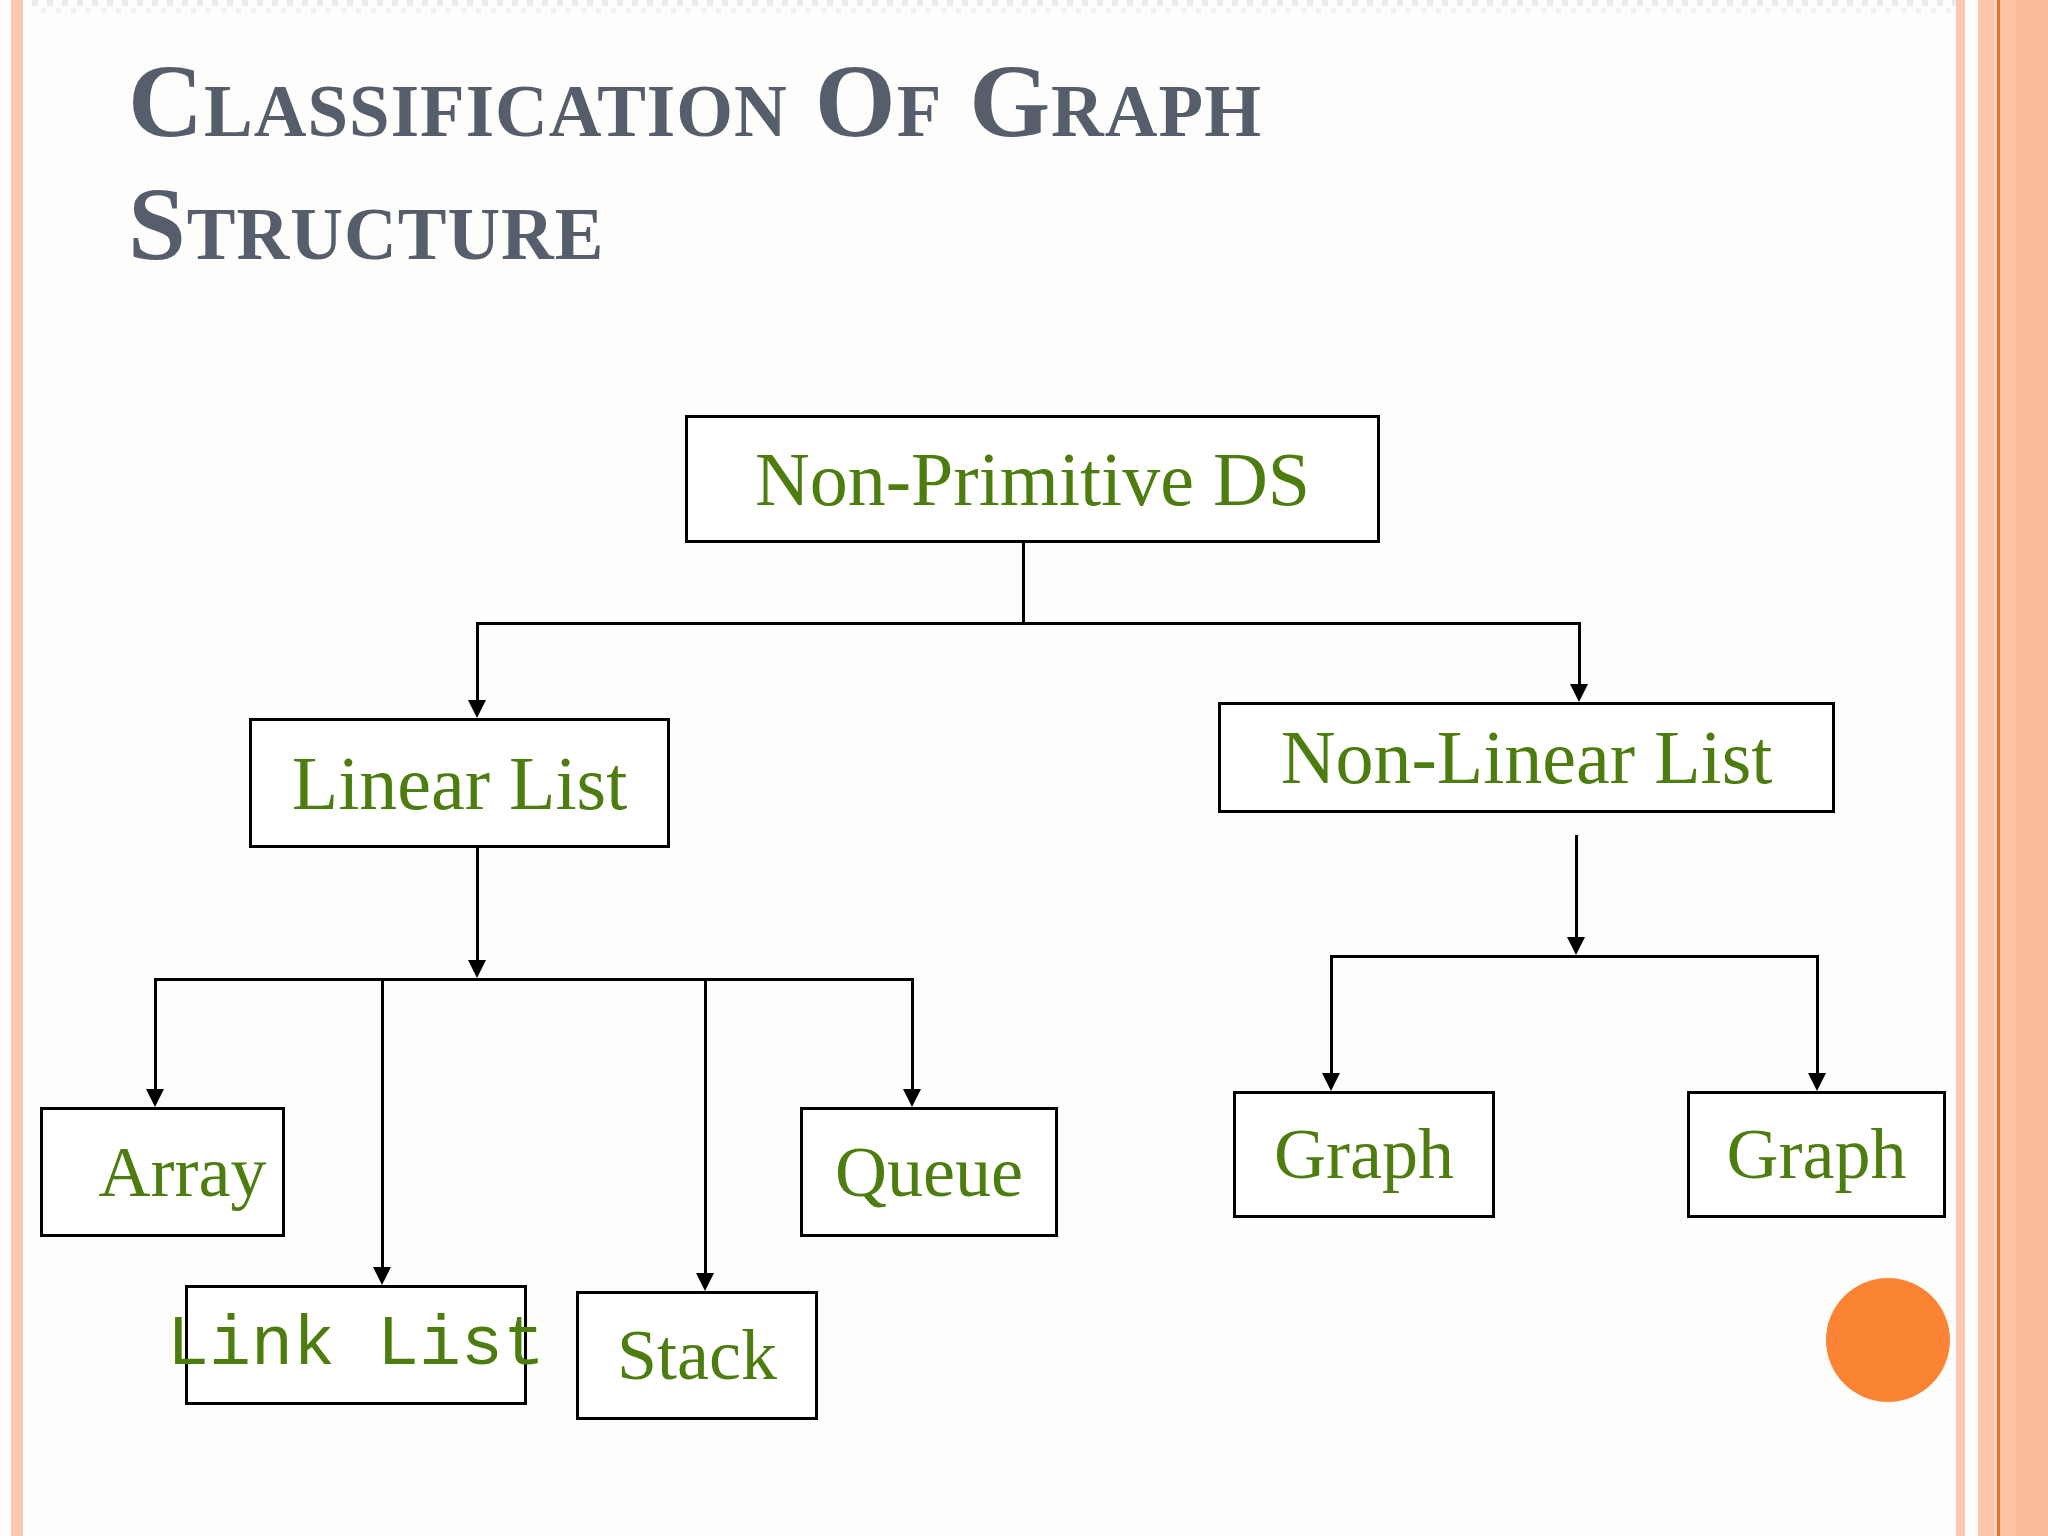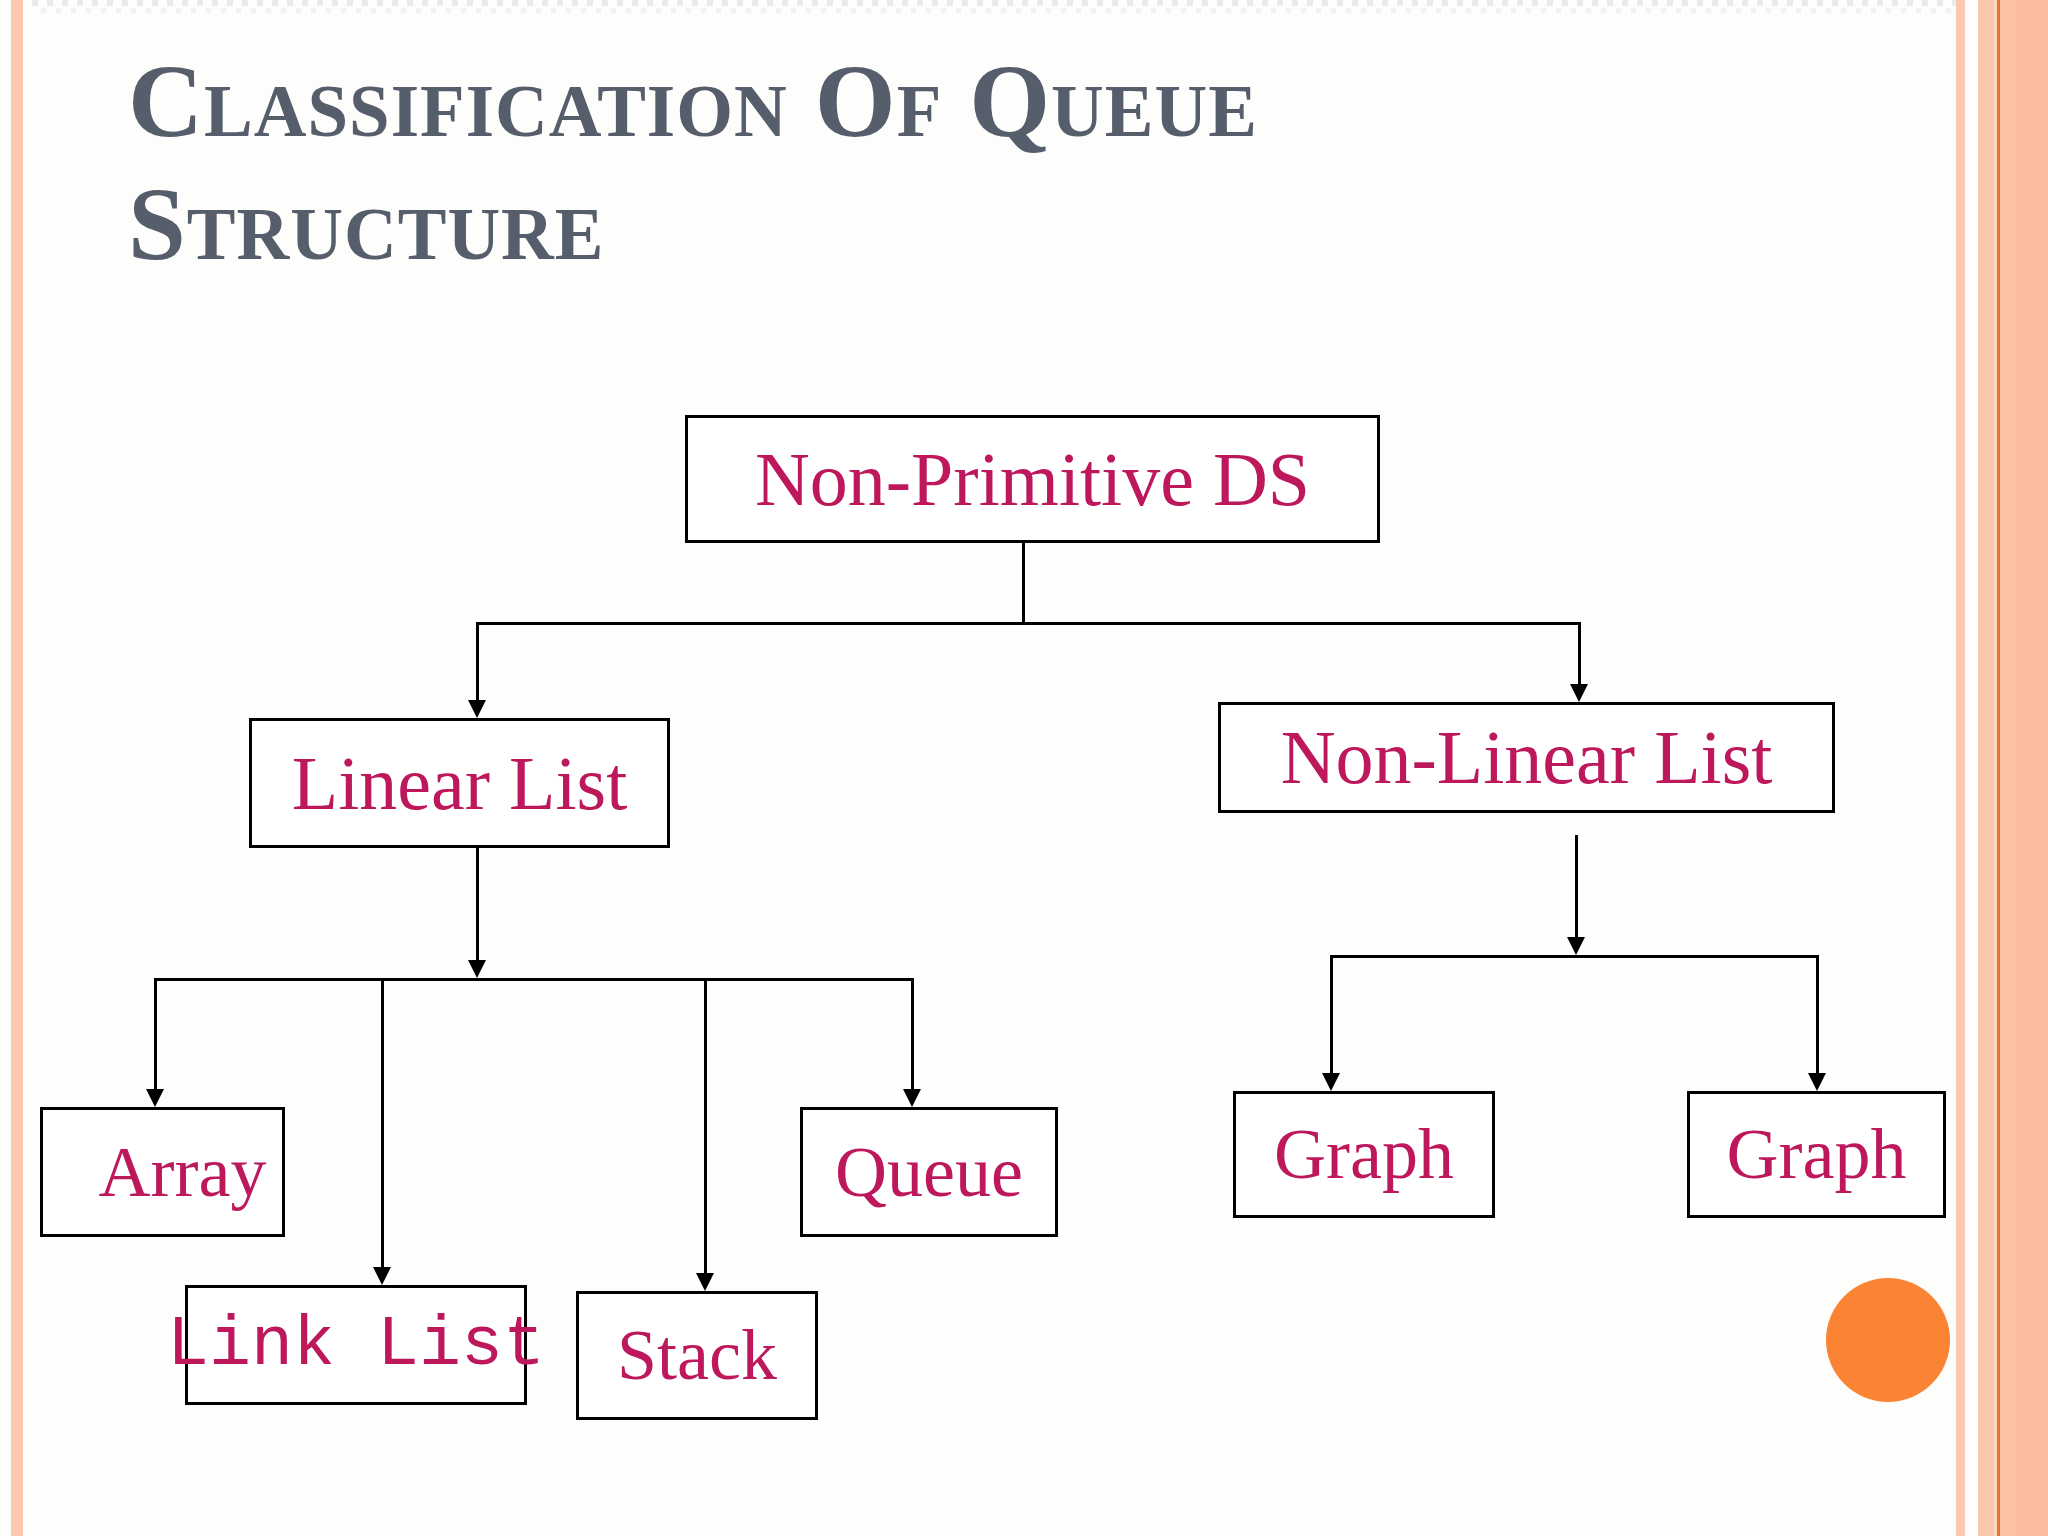--- a/index.html
+++ b/index.html
@@ -52,21 +52,21 @@
     color:var(--title,#565D6B);
     letter-spacing:1px;
   }
 
   
   .node{
     position:absolute;
     background:#ffffff;
     border:3px solid var(--box_border,#000000);
     display:flex;align-items:center;justify-content:center;
-    color:#be185d;
+    color:#4d7c0f;
     white-space:nowrap;
     box-sizing:border-box;
   }
   .n-root     {left:685px; top:415px; width:695px; height:128px; font-size:76px;}
   .n-linear   {left:249px; top:718px; width:421px; height:130px; font-size:76px;}
   .n-nonlinear{left:1218px;top:702px; width:617px; height:111px; font-size:76px;}
   .n-array    {left:40px;  top:1107px;width:245px; height:130px; font-size:72px;padding-left:40px;}
   .n-linklist {left:185px; top:1285px;width:342px; height:120px; font-size:70px;font-family:Liberation Mono, monospace;}
   .n-stack    {left:576px; top:1291px;width:242px; height:129px; font-size:72px;}
   .n-queue    {left:800px; top:1107px;width:258px; height:130px; font-size:72px;}
@@ -96,21 +96,21 @@
 
 <div class="slide">
 
   <div class="top-dashes-1"></div>
   <div class="top-dashes-2"></div>
   <div class="stripe-left"></div>
   <div class="stripe-right-thin"></div>
   <div class="stripe-right-field"></div>
 
   <div class="title">
-    <div>Classification Of Queue</div>
+    <div>Classification Of Graph</div>
     <div>Structure</div>
   </div>
 
   <div>
 
     <div class="vline" style="left:1022px;top:543px;height:79px;"></div>
     <div class="hline" style="left:477px;top:622px;width:1104px;"></div>
 
     <div class="vline" style="left:476px;top:622px;height:80px;"></div>
     <div class="arrow" style="left:468px;top:700px;"></div>

